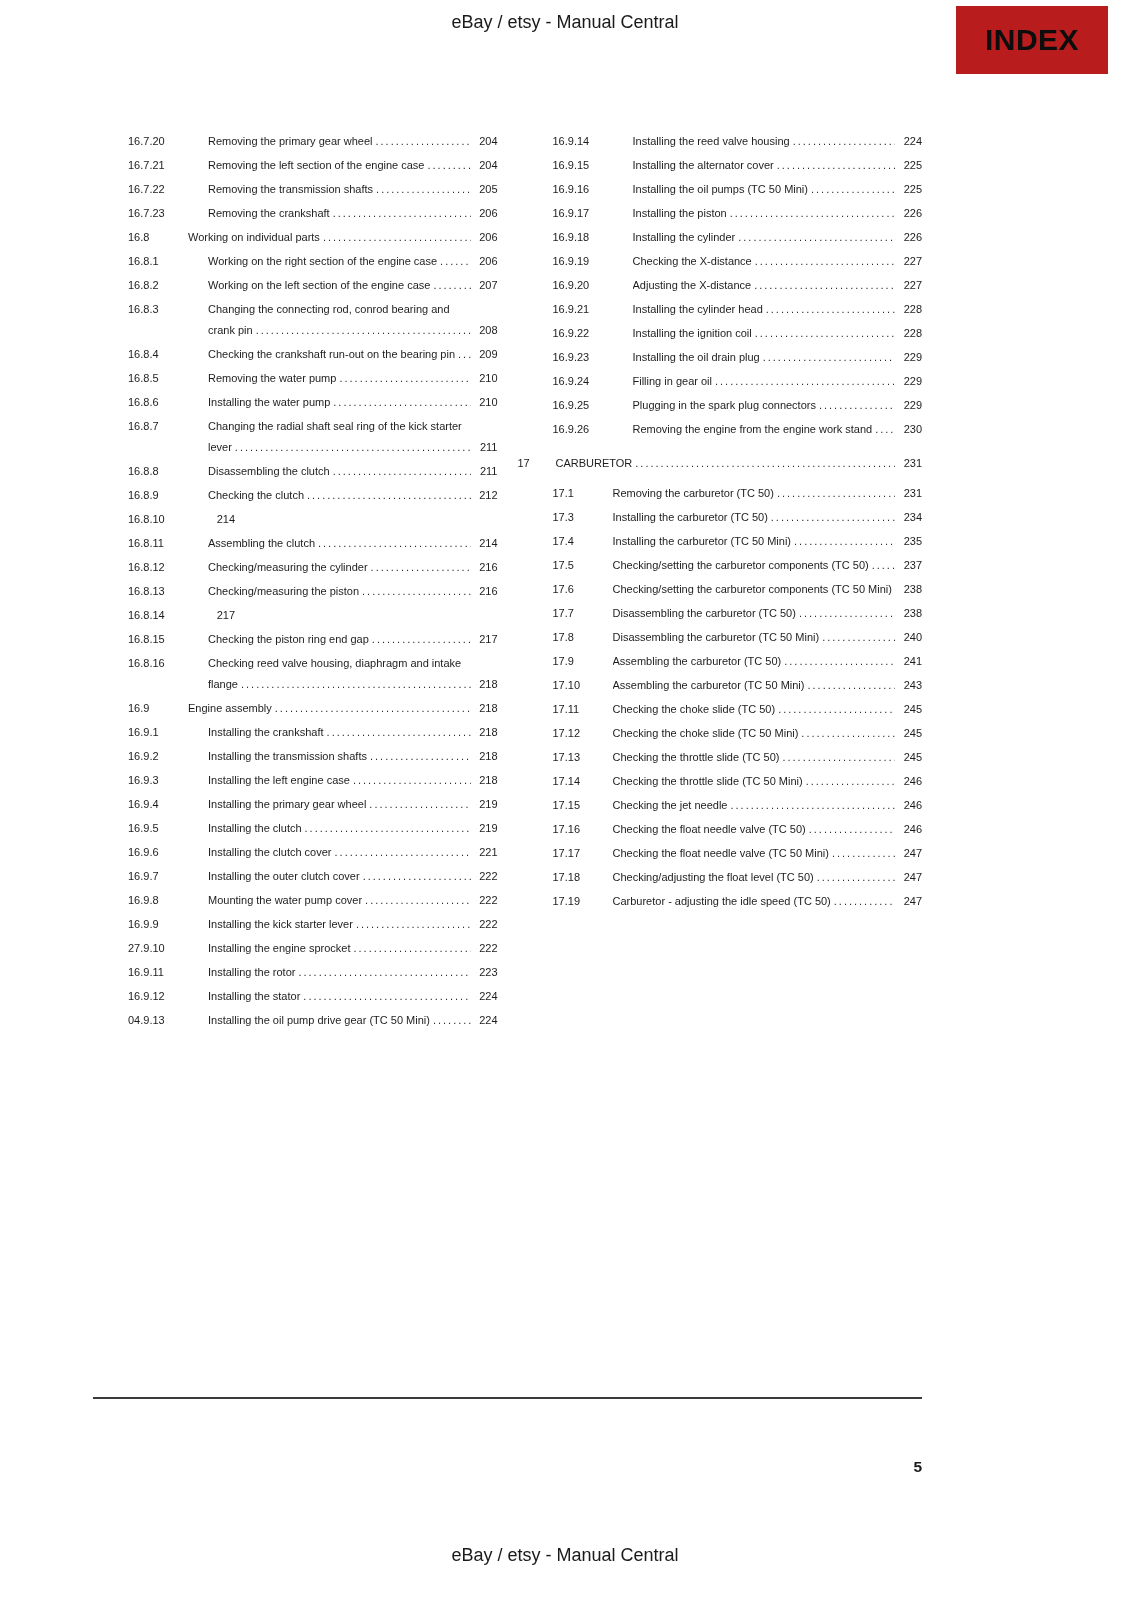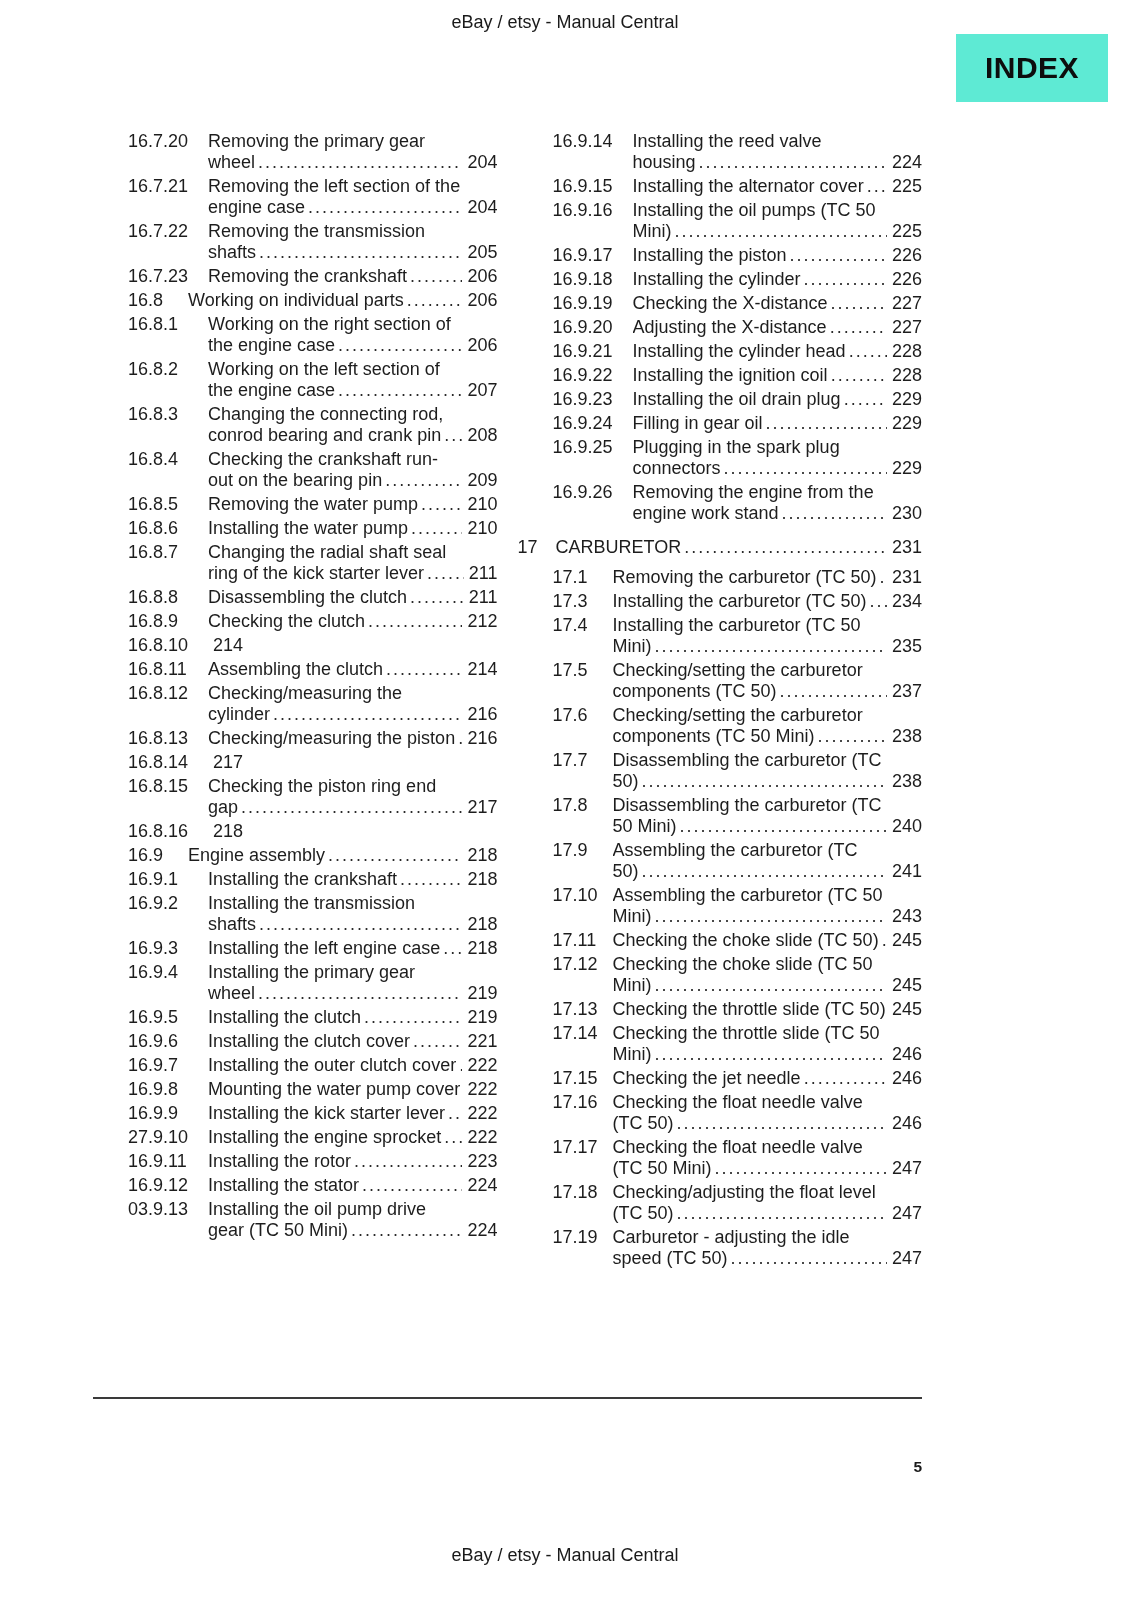--- a/index.html
+++ b/index.html
@@ -39,21 +39,21 @@
     letter-spacing: 0.5px;
     color: #0d0d0d;
   }
   .toc-wrap {
     position: absolute;
     top: 131px;
     left: 93px;
     width: 829px;
     display: flex;
     gap: 20px;
-    font-size: 18px;
+    font-size: 11px;
     line-height: 21px;
   }
   .toc-col { flex: 1 1 0; min-width: 0; }
   .toc-entry {
     display: flex;
     align-items: flex-end;
     margin-bottom: 3px;
   }
   .toc-entry.lvl2, .toc-entry.lvl3 { padding-left: 35px; }
   .toc-entry.lvl1 { margin-top: 13px; margin-bottom: 9px; }
@@ -111,21 +111,21 @@
     color: #1a1a1a;
   }
 </style>
 </head>
 <body>
 
 <div class="page">
 
   <div class="header-title">eBay / etsy - Manual Central</div>
 
-  <div class="index-box" style="background: #5eead4; margin-top: 28px;">
+  <div class="index-box" style="background: #b91c1c;">
     <span class="index-label">INDEX</span>
   </div>
 
   <div class="toc-wrap">
     <div class="toc-col">
         <div class="toc-entry lvl3">
           <span class="toc-num">16.7.20</span>
           <span class="toc-mid">Removing the primary gear wheel</span>
           <span class="toc-page">204</span>
         </div>
@@ -217,20 +217,21 @@
           <span class="toc-num">16.8.14</span>
           <span class="toc-page">217</span>
         </div>
         <div class="toc-entry lvl3">
           <span class="toc-num">16.8.15</span>
           <span class="toc-mid">Checking the piston ring end gap</span>
           <span class="toc-page">217</span>
         </div>
         <div class="toc-entry lvl3">
           <span class="toc-num">16.8.16</span>
+          <span class="toc-mid">Checking reed valve housing, diaphragm and intake flange</span>
           <span class="toc-page">218</span>
         </div>
         <div class="toc-entry lvl2">
           <span class="toc-num">16.9</span>
           <span class="toc-mid">Engine assembly</span>
           <span class="toc-page">218</span>
         </div>
         <div class="toc-entry lvl3">
           <span class="toc-num">16.9.1</span>
           <span class="toc-mid">Installing the crankshaft</span>
@@ -285,21 +286,21 @@
           <span class="toc-num">16.9.11</span>
           <span class="toc-mid">Installing the rotor</span>
           <span class="toc-page">223</span>
         </div>
         <div class="toc-entry lvl3">
           <span class="toc-num">16.9.12</span>
           <span class="toc-mid">Installing the stator</span>
           <span class="toc-page">224</span>
         </div>
         <div class="toc-entry lvl3">
-          <span class="toc-num">03.9.13</span>
+          <span class="toc-num">04.9.13</span>
           <span class="toc-mid">Installing the oil pump drive gear (TC 50 Mini)</span>
           <span class="toc-page">224</span>
         </div>
       </div>
     <div class="toc-col">
         <div class="toc-entry lvl3">
           <span class="toc-num">16.9.14</span>
           <span class="toc-mid">Installing the reed valve housing</span>
           <span class="toc-page">224</span>
         </div>

